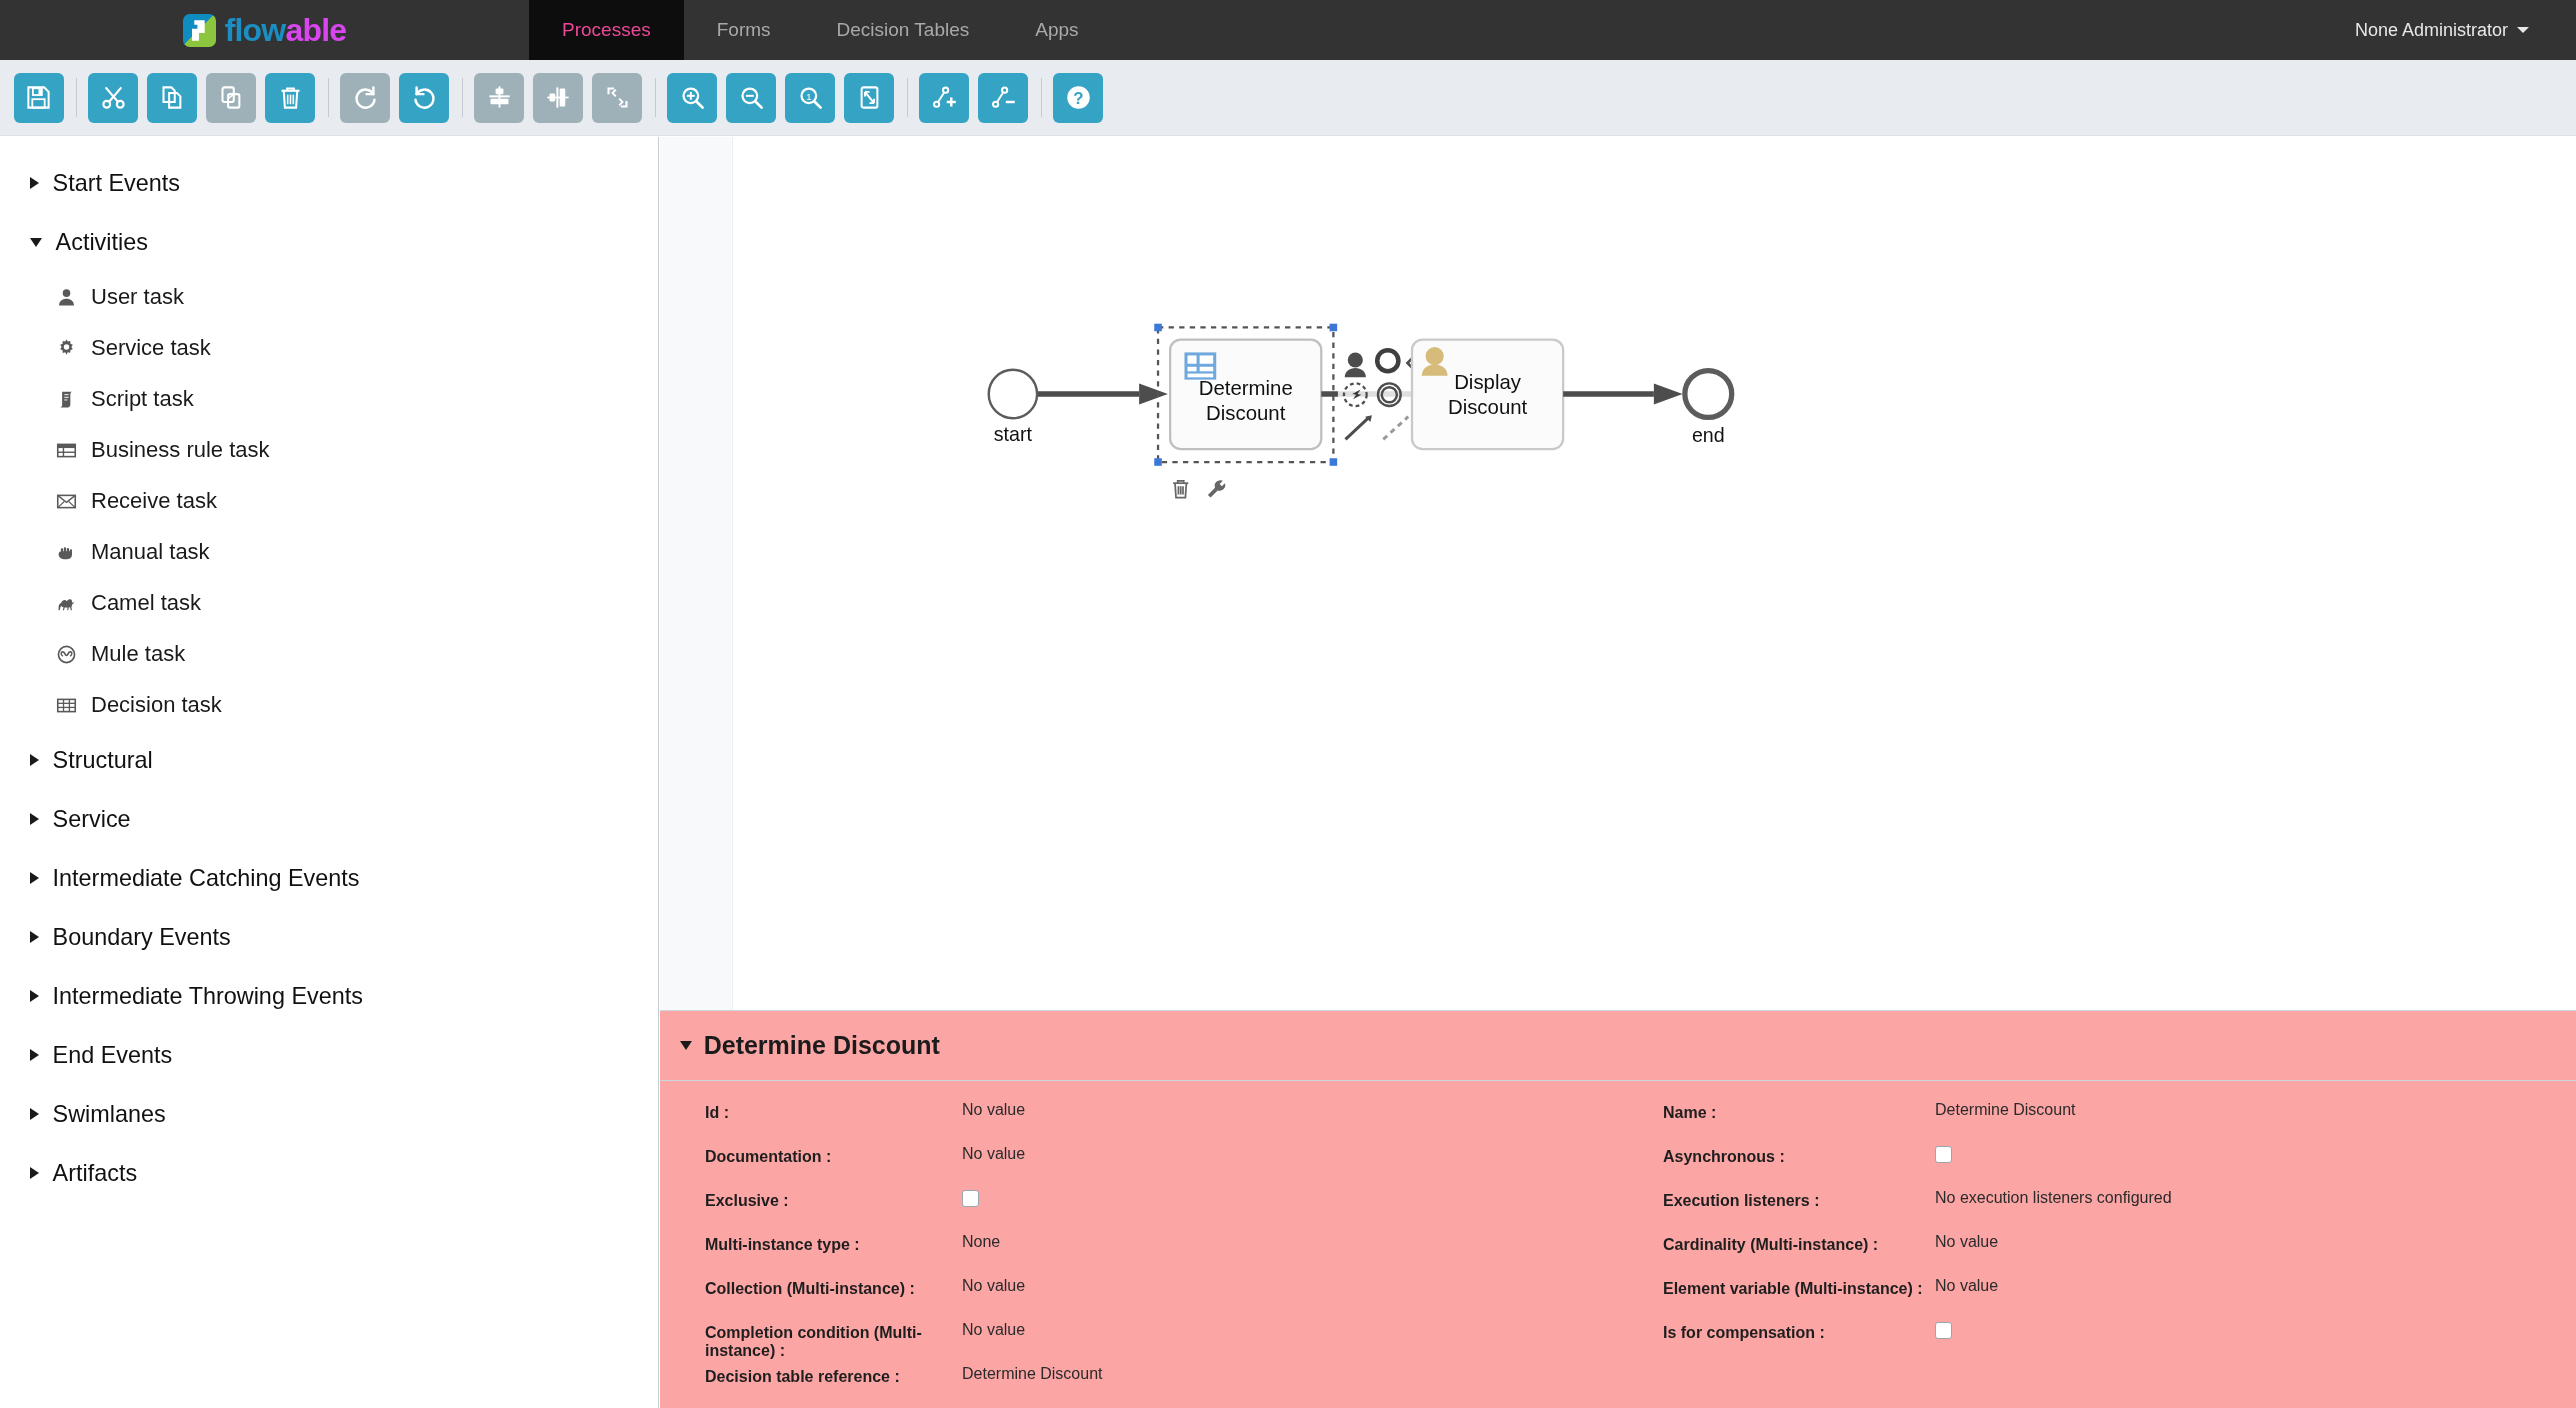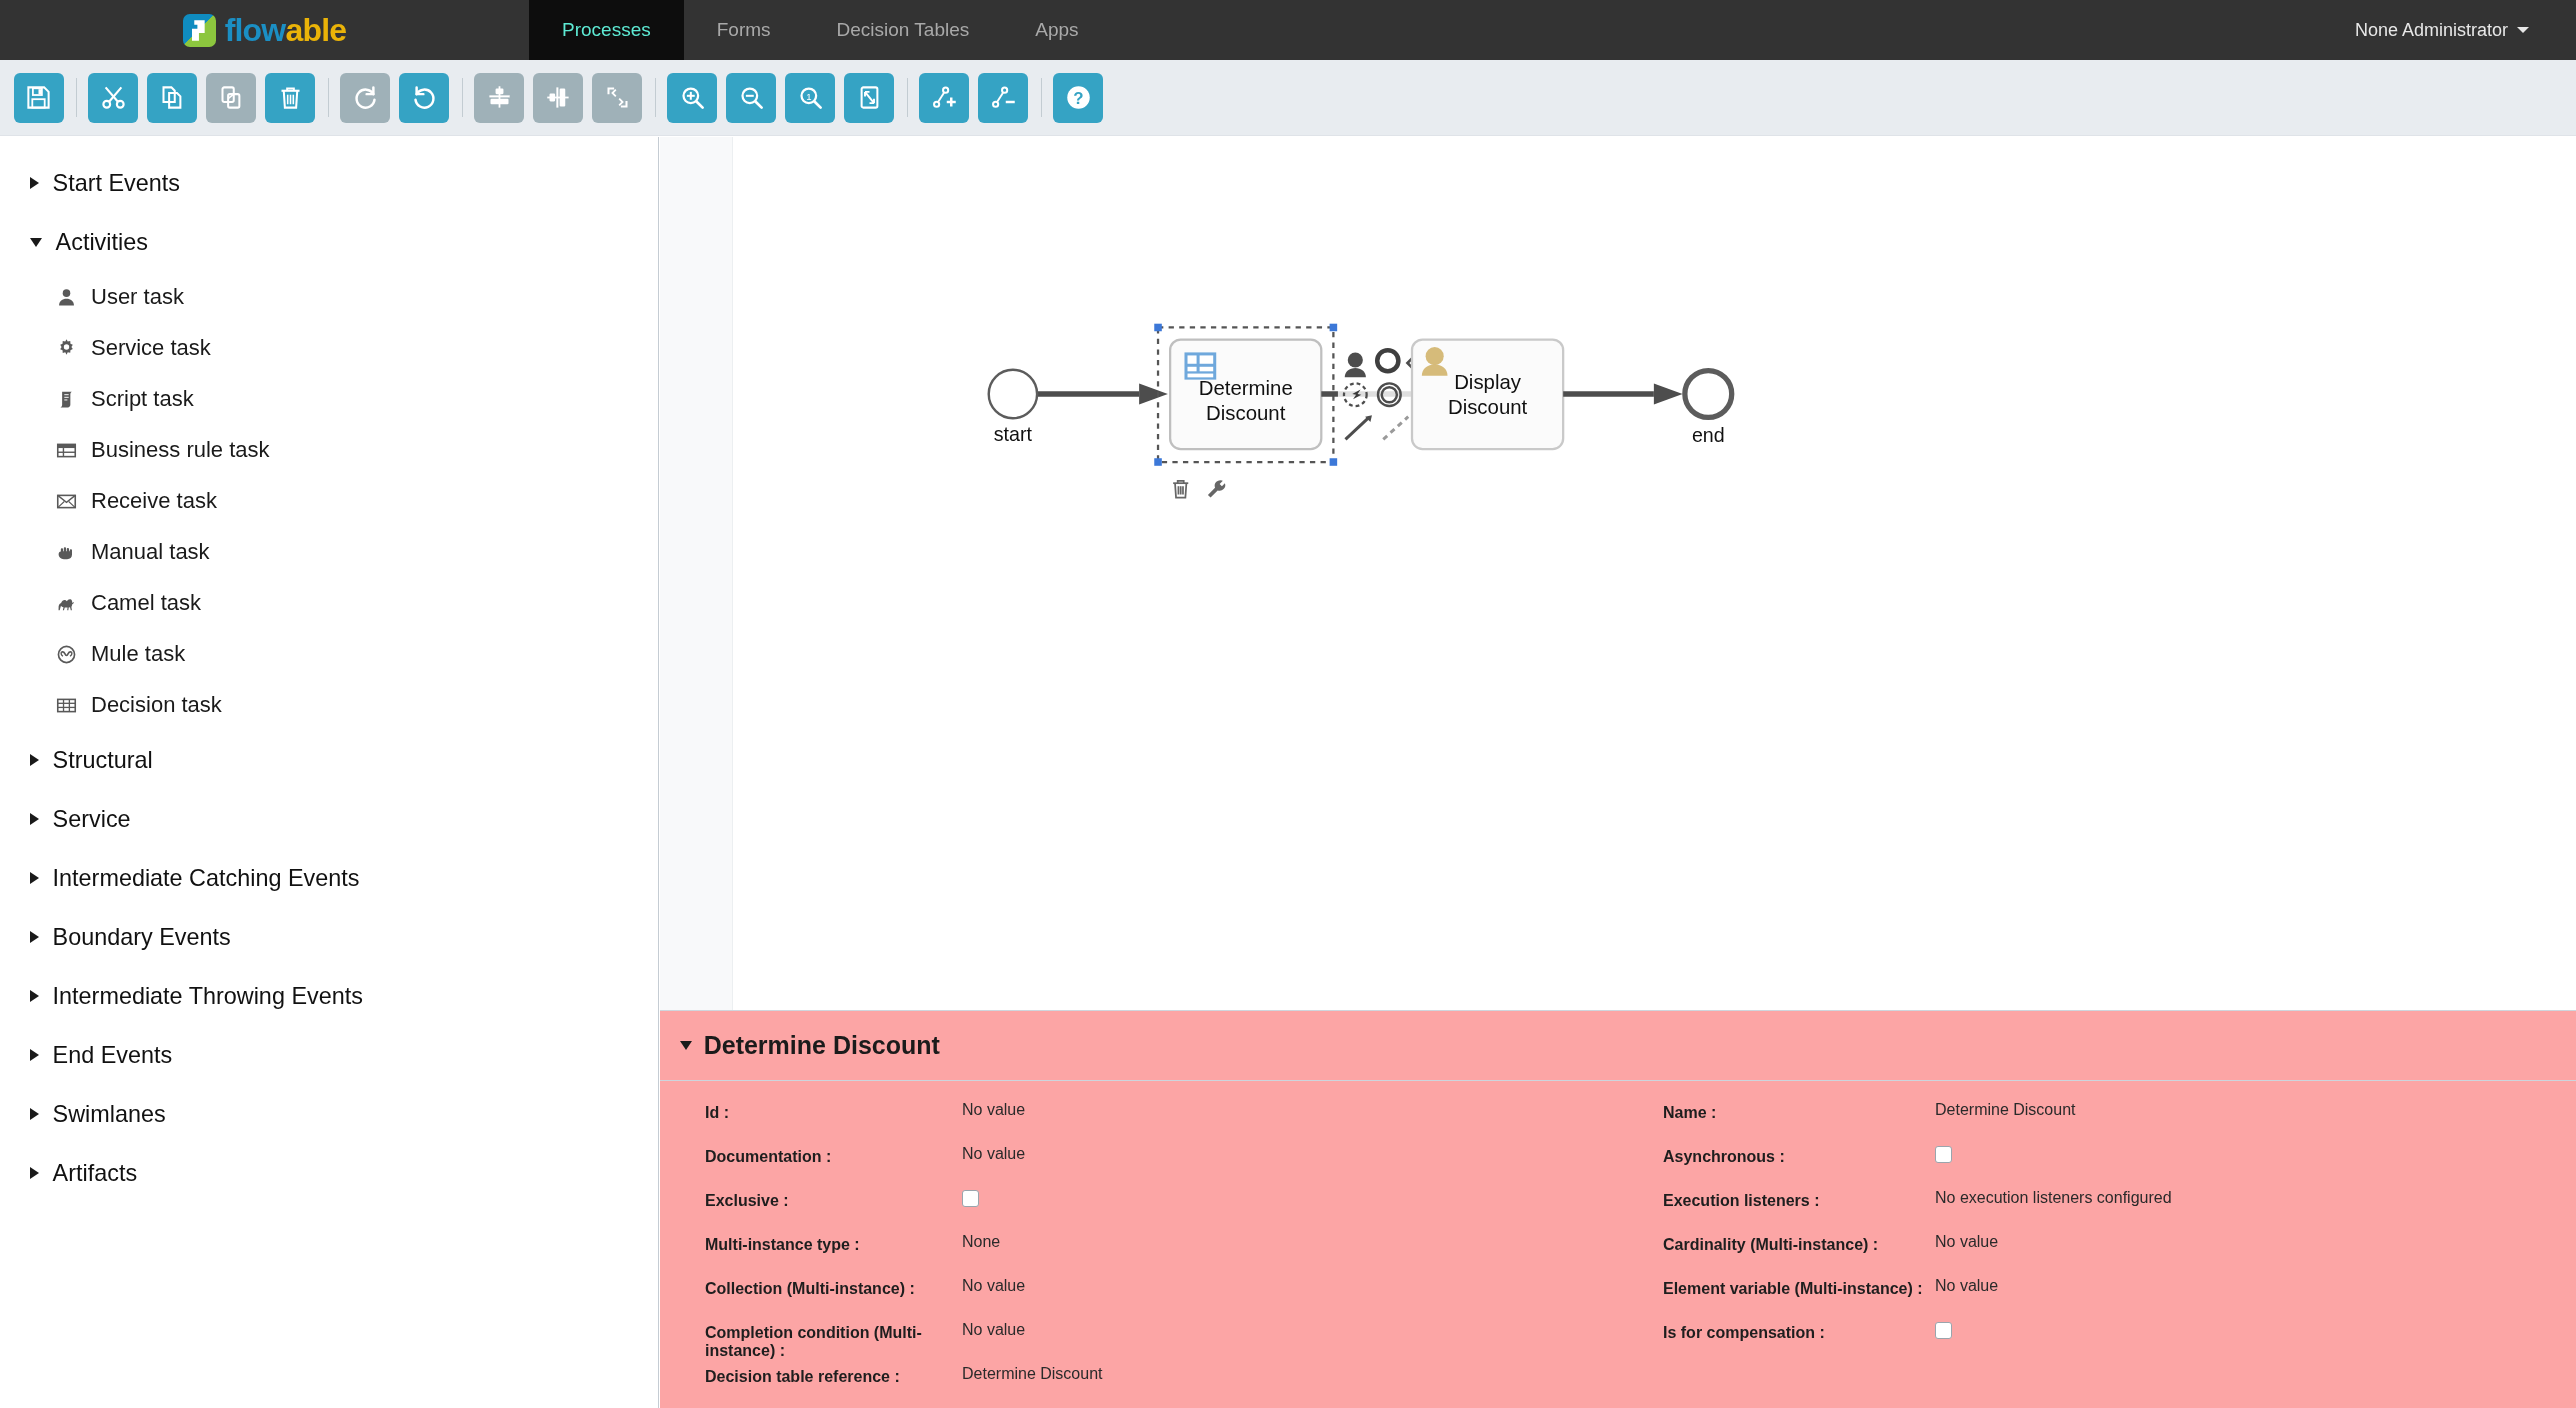--- a/index.html
+++ b/index.html
@@ -29,30 +29,30 @@
     position: relative; flex: none;
   }
   .logo-mark::after {
     content:""; position:absolute; left:9px; top:6.8px;
     width: 13px; height: 20.4px;
     background:#fff;
     clip-path: polygon(20% 100%, 0% 100%, 0% 42%, 44% 42%, 44% 22%, 20% 22%, 20% 0%, 100% 0%, 100% 62%, 56% 62%, 56% 100%);
   }
   .logo-text { font-size: 32px; font-weight: 700; letter-spacing: -0.8px; line-height:1; }
   .logo-text .blue { color: #1b8fc4; }
-  .logo-text .green { color: #eab308; }
+  .logo-text .green { color: #d946ef; }
 
   .nav-tabs { display: flex; align-items: stretch; }
   .nav-tab {
     padding: 0 33px; height: 60px;
     display: flex; align-items: center; justify-content: center;
     color: #a9a9a9; font-size: 19px; position: relative;
     cursor: pointer; white-space: nowrap;
   }
-  .nav-tab.active { color: #5eead4; background: #0d0d0d; font-weight: 400; }
+  .nav-tab.active { color: #ec4899; background: #0d0d0d; font-weight: 400; }
   .nav-tab.active::after {
     content: ""; position: absolute; bottom: -9.8px; left: 50%;
     margin-left: -9.8px; width: 0; height: 0;
     border-left: 9.8px solid transparent; border-right: 9.8px solid transparent;
     border-top: 10.6px solid #0d0d0d;
   }
   .nav-right {
     margin-left: auto; display: flex; align-items: center;
     padding-right: 47px; color: #e8e8e8; font-size: 18px;
     gap: 9px; cursor: pointer;

